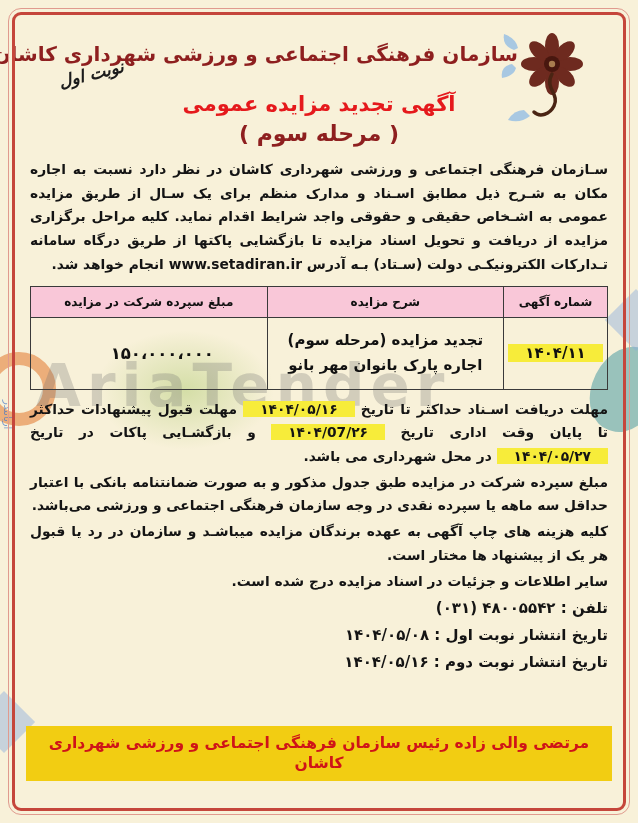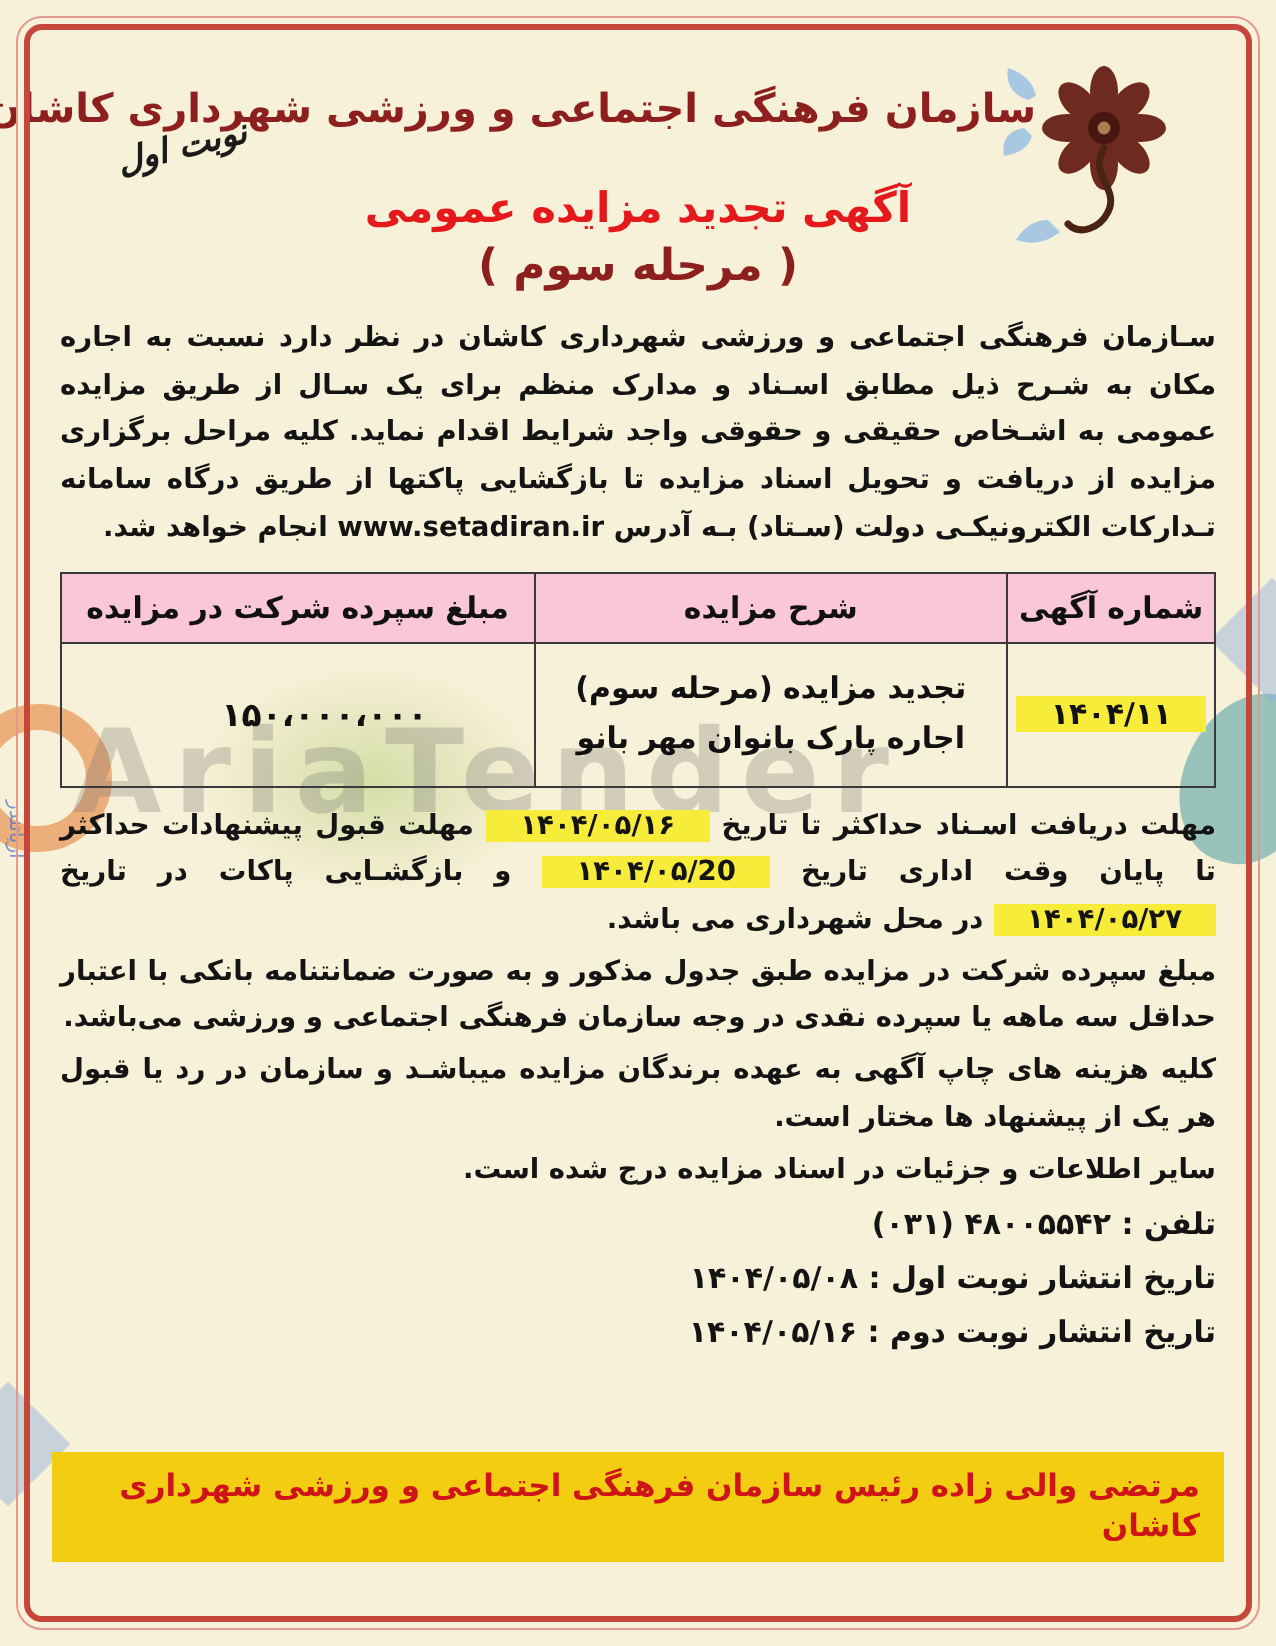--- a/index.html
+++ b/index.html
@@ -106,21 +106,21 @@
     margin: 9px 0 8px;
     background: transparent;
   }
   .auction-table th, .auction-table td {
     border: 1.6px solid #3a3a3a;
     text-align: center;
     vertical-align: middle;
   }
   .auction-table th {
     background: #f9c7d8;
-    font-size: 15px; font-weight: 800;
+    font-size: 12px; font-weight: 800;
     padding: 8px 4px;
     color: #111;
   }
   .auction-table td {
     padding: 10px 4px;
     font-size: 15px; font-weight: 800;
     color: #111;
     height: 72px;
   }
   .col-no { width: 18%; }
@@ -132,21 +132,21 @@
   .line {
     font-size: 15px; font-weight: 700;
     line-height: 1.78; color: #141414;
   }
 
   .footer-bar {
     position: absolute; left: 10px; right: 10px; bottom: 26px;
     background: #f2cd12;
     color: #cf1418;
     font-size: 15.5px; font-weight: 800;
-    text-align: right;
+    text-align: center;
     padding: 7px 12px 8px;
     line-height: 1.3;
   }
 </style>
 </head>
 <body>
 
 <div class="page">
 
   <div class="watermark-layer">
@@ -215,21 +215,21 @@
           </td>
           <td>
             <div class="desc-line">تجدید مزایده (مرحله سوم)</div>
             <div class="desc-line">اجاره پارک بانوان مهر بانو</div>
           </td>
           <td class="amount">۱۵۰،۰۰۰،۰۰۰</td>
         </tr>
       </tbody>
     </table>
 
-    <p class="para"><span>مهلت دریافت اسـناد حداکثر تا تاریخ </span><span class="hl">۱۴۰۴/۰۵/۱۶</span><span> مهلت قبول پیشنهادات حداکثر تا پایان وقت اداری تاریخ </span><span class="hl">۱۴۰۴/۰۵/20</span><span> و بازگشـایی پاکات در تاریخ </span><span class="hl">۱۴۰۴/۰۵/۲۷</span><span> در محل شهرداری می باشد.</span></p>
+    <p class="para"><span>مهلت دریافت اسـناد حداکثر تا تاریخ </span><span class="hl">۱۴۰۴/۰۵/۱۶</span><span> مهلت قبول پیشنهادات حداکثر تا پایان وقت اداری تاریخ </span><span class="hl">۱۴۰۴/07/۲۶</span><span> و بازگشـایی پاکات در تاریخ </span><span class="hl">۱۴۰۴/۰۵/۲۷</span><span> در محل شهرداری می باشد.</span></p>
 
     <p class="para">مبلغ سپرده شرکت در مزایده طبق جدول مذکور و به صورت ضمانتنامه بانکی با اعتبار حداقل سه ماهه یا سپرده نقدی در وجه سازمان فرهنگی اجتماعی و ورزشی می‌باشد.</p>
     <p class="para">کلیه هزینه های چاپ آگهی به عهده برندگان مزایده میباشـد و سازمان در رد یا قبول هر یک از پیشنهاد ها مختار است.</p>
     <p class="para">سایر اطلاعات و جزئیات در اسناد مزایده درج شده است.</p>
 
     <div class="line">تلفن : ۴۸۰۰۵۵۴۲ (۰۳۱)</div>
     <div class="line">تاریخ انتشار نوبت اول : ۱۴۰۴/۰۵/۰۸</div>
     <div class="line">تاریخ انتشار نوبت دوم : ۱۴۰۴/۰۵/۱۶</div>
 
     <div class="footer-bar">مرتضی والی زاده رئیس سازمان فرهنگی اجتماعی و ورزشی شهرداری کاشان</div>

